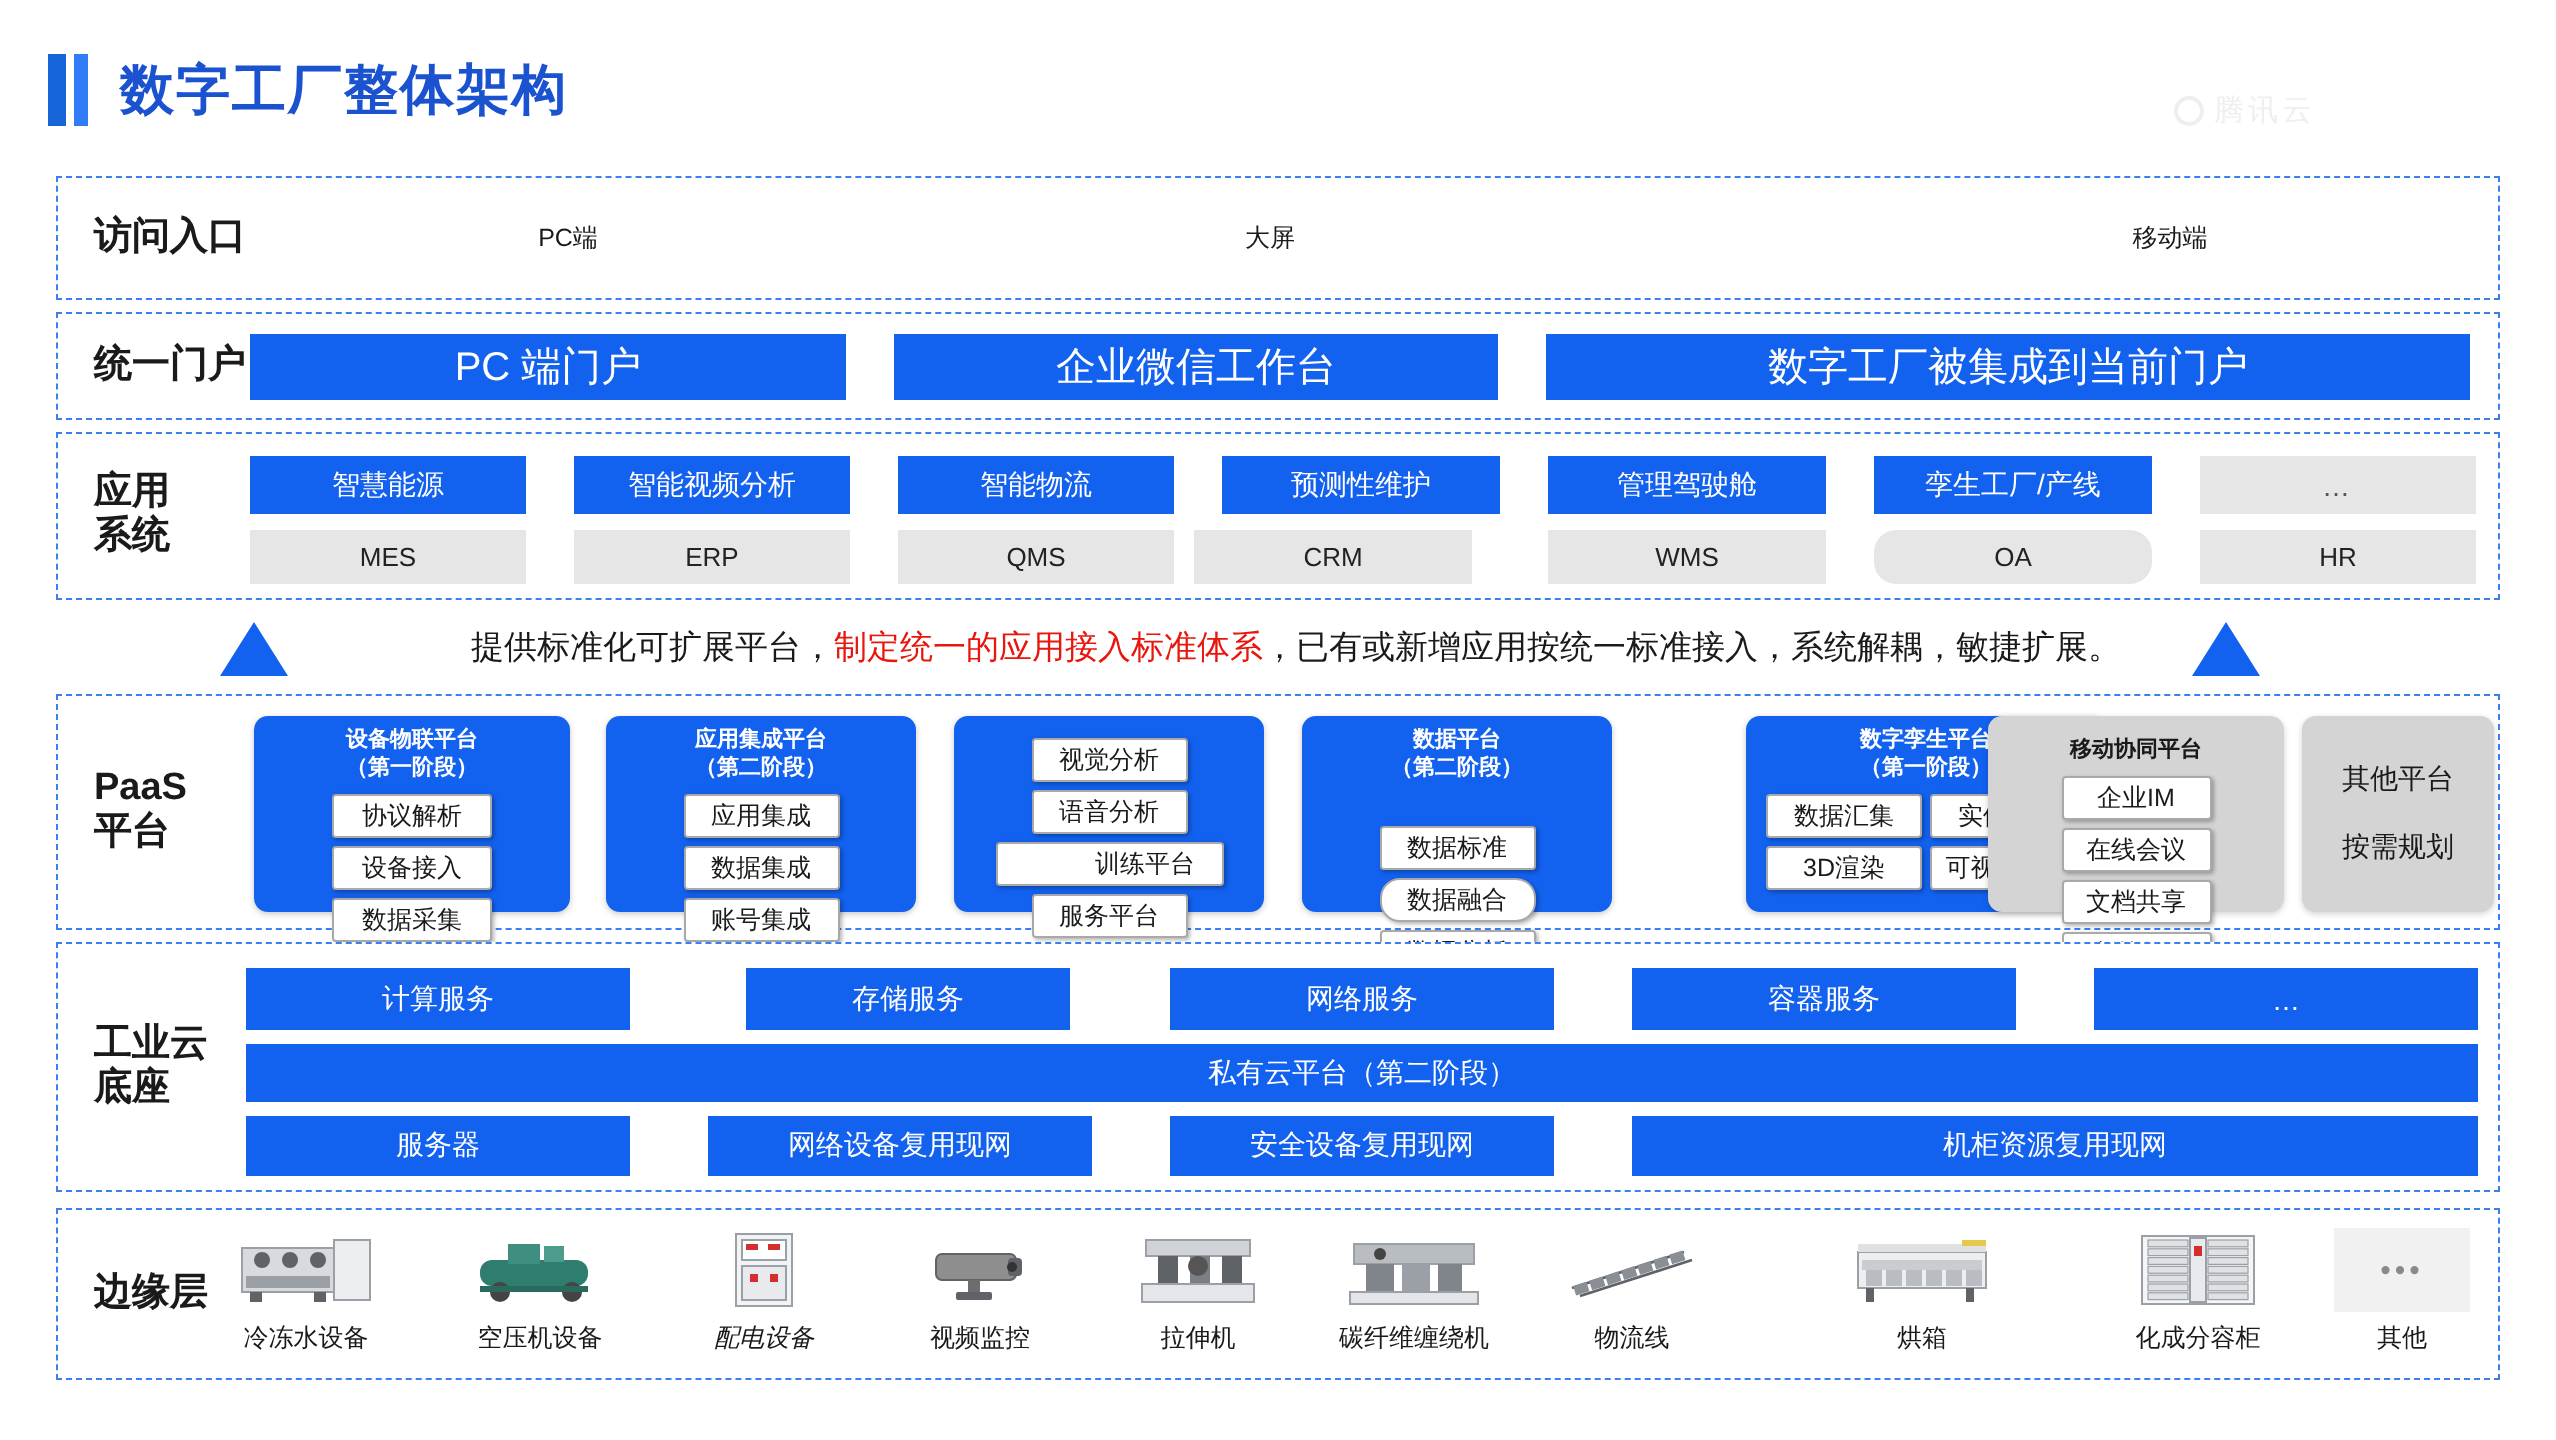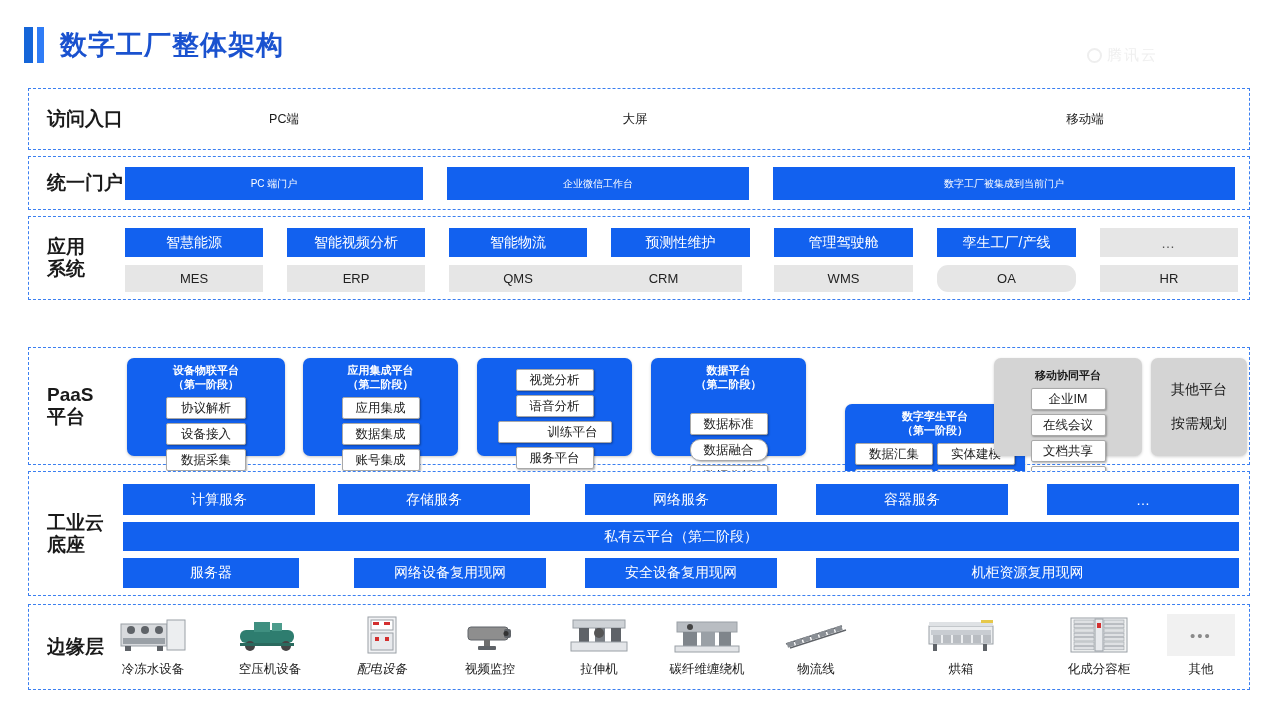--- a/index.html
+++ b/index.html
@@ -48,21 +48,21 @@
   .access-item{
     position:absolute;top:22px;font-size:12.5px;color:#1a1a1a;
     text-align:center;transform:translateX(-50%);
   }
 
   
   #band-portal{top:156px;height:54px;}
   .portal-box{
     position:absolute;top:10px;height:33px;
     background:#1261ef;color:#ffffff;
-    font-size:10px;display:flex;align-items:center;justify-content:center;
+    font-size:20px;display:flex;align-items:center;justify-content:center;
   }
 
   
   #band-app{top:216px;height:84px;}
   .app-blue{
     position:absolute;top:11px;height:29px;
     background:#1261ef;color:#ffffff;font-size:14px;
     display:flex;align-items:center;justify-content:center;
   }
   .app-gray{
@@ -187,27 +187,34 @@
         <div class="app-blue" style="left: 96px; width: 138px;">智慧能源</div>
         <div class="app-blue" style="left: 258px; width: 138px;">智能视频分析</div>
         <div class="app-blue" style="left: 420px; width: 138px;">智能物流</div>
         <div class="app-blue" style="left: 582px; width: 139px;">预测性维护</div>
         <div class="app-blue" style="left: 745px; width: 139px;">管理驾驶舱</div>
         <div class="app-blue" style="left: 908px; width: 139px;">孪生工厂/产线</div>
         <div class="app-blue muted" style="left: 1071px; width: 138px;">…</div>
         <div class="app-gray" style="left: 96px; width: 138px;">MES</div>
         <div class="app-gray" style="left: 258px; width: 138px;">ERP</div>
         <div class="app-gray" style="left: 420px; width: 138px;">QMS</div>
-        <div class="app-gray" style="left: 556px; width: 157px;">CRM</div>
+        <div class="app-gray" style="left: 568px; width: 139px;">CRM</div>
         <div class="app-gray" style="left: 745px; width: 139px;">WMS</div>
         <div class="app-gray" style="left: 908px; width: 139px; border-radius: 11px;">OA</div>
         <div class="app-gray" style="left: 1071px; width: 138px;">HR</div>
       </div>
   </div>
 
+  <div class="note-row">
+    <div class="tri" id="tri-left" style="left: 82px;"></div>
+    <div class="tri" id="tri-right" style="left: 1068px;"></div>
+    <div class="note-text">
+      <span>提供标准化可扩展平台，</span><span class="red">制定统一的应用接入标准体系</span><span>，已有或新增应用按统一标准接入，系统解耦，敏捷扩展。</span>
+    </div>
+  </div>
 
   <div class="band" id="band-paas">
     <div class="layer-label">PaaS
 平台</div>
     <div id="paas-platforms">
         <div class="plat" style="left: 98px; width: 158px;">
           <div class="plat-title">设备物联平台<div>（第一阶段）</div></div>
           <div class="chip-grid">
             <div class="chip" style="width: 70px;">协议解析</div>
             <div class="chip" style="width: 70px;">设备接入</div>
@@ -234,21 +241,21 @@
         </div>
         <div class="plat" style="left: 622px; width: 155px;">
           <div class="plat-title">数据平台<div>（第二阶段）</div></div>
           <div class="chip-grid">
             <div class="chip" style="width: 68px; margin-top: 16px;">数据标准</div>
             <div class="chip" style="width: 68px; border-radius: 10px;">数据融合</div>
             <div class="chip" style="width: 68px;">数据分析</div>
             <div class="chip" style="width: 68px;">可视化BI</div>
           </div>
         </div>
-        <div class="plat" style="left: 816px; width: 180px; margin-top: 46px;">
+        <div class="plat" style="left: 844px; width: 180px;">
           <div class="plat-title">数字孪生平台<div>（第一阶段）</div></div>
           <div class="chip-grid">
             <div class="chip" style="width: 68px;">数据汇集</div>
             <div class="chip" style="width: 68px;">实体建模</div>
             <div class="chip" style="width: 68px;">3D渲染</div>
             <div class="chip" style="width: 68px;">可视化交互</div>
           </div>
         </div>
         <div class="plat gray" style="left: 965px; width: 148px;">
           <div class="plat-title">移动协同平台</div>
@@ -264,26 +271,26 @@
           <div>按需规划</div>
         </div>
       </div>
   </div>
 
   <div class="band" id="band-cloud">
     <div class="layer-label">工业云
 底座</div>
     <div id="cloud-boxes">
         <div class="cloud-box cloud-r1" style="left: 94px; width: 192px;">计算服务</div>
-        <div class="cloud-box cloud-r1" style="left: 309px; width: 192px;">存储服务</div>
+        <div class="cloud-box cloud-r1" style="left: 344px; width: 162px;">存储服务</div>
         <div class="cloud-box cloud-r1" style="left: 556px; width: 192px;">网络服务</div>
         <div class="cloud-box cloud-r1" style="left: 787px; width: 192px;">容器服务</div>
         <div class="cloud-box cloud-r1" style="left: 1018px; width: 192px;">…</div>
         <div class="cloud-box cloud-r2" style="left: 94px; width: 1116px;">私有云平台（第二阶段）</div>
-        <div class="cloud-box cloud-r3" style="left: 94px; width: 176px; text-align: center;">服务器</div>
+        <div class="cloud-box cloud-r3" style="left: 94px; width: 192px; text-align: center;">服务器</div>
         <div class="cloud-box cloud-r3" style="left: 325px; width: 192px;">网络设备复用现网</div>
         <div class="cloud-box cloud-r3" style="left: 556px; width: 192px;">安全设备复用现网</div>
         <div class="cloud-box cloud-r3" style="left: 787px; width: 423px;">机柜资源复用现网</div>
       </div>
   </div>
 
   <div class="band" id="band-edge">
     <div class="layer-label">边缘层</div>
     <div id="edge-items">
         <div class="edge-item" style="left: 124px;">

